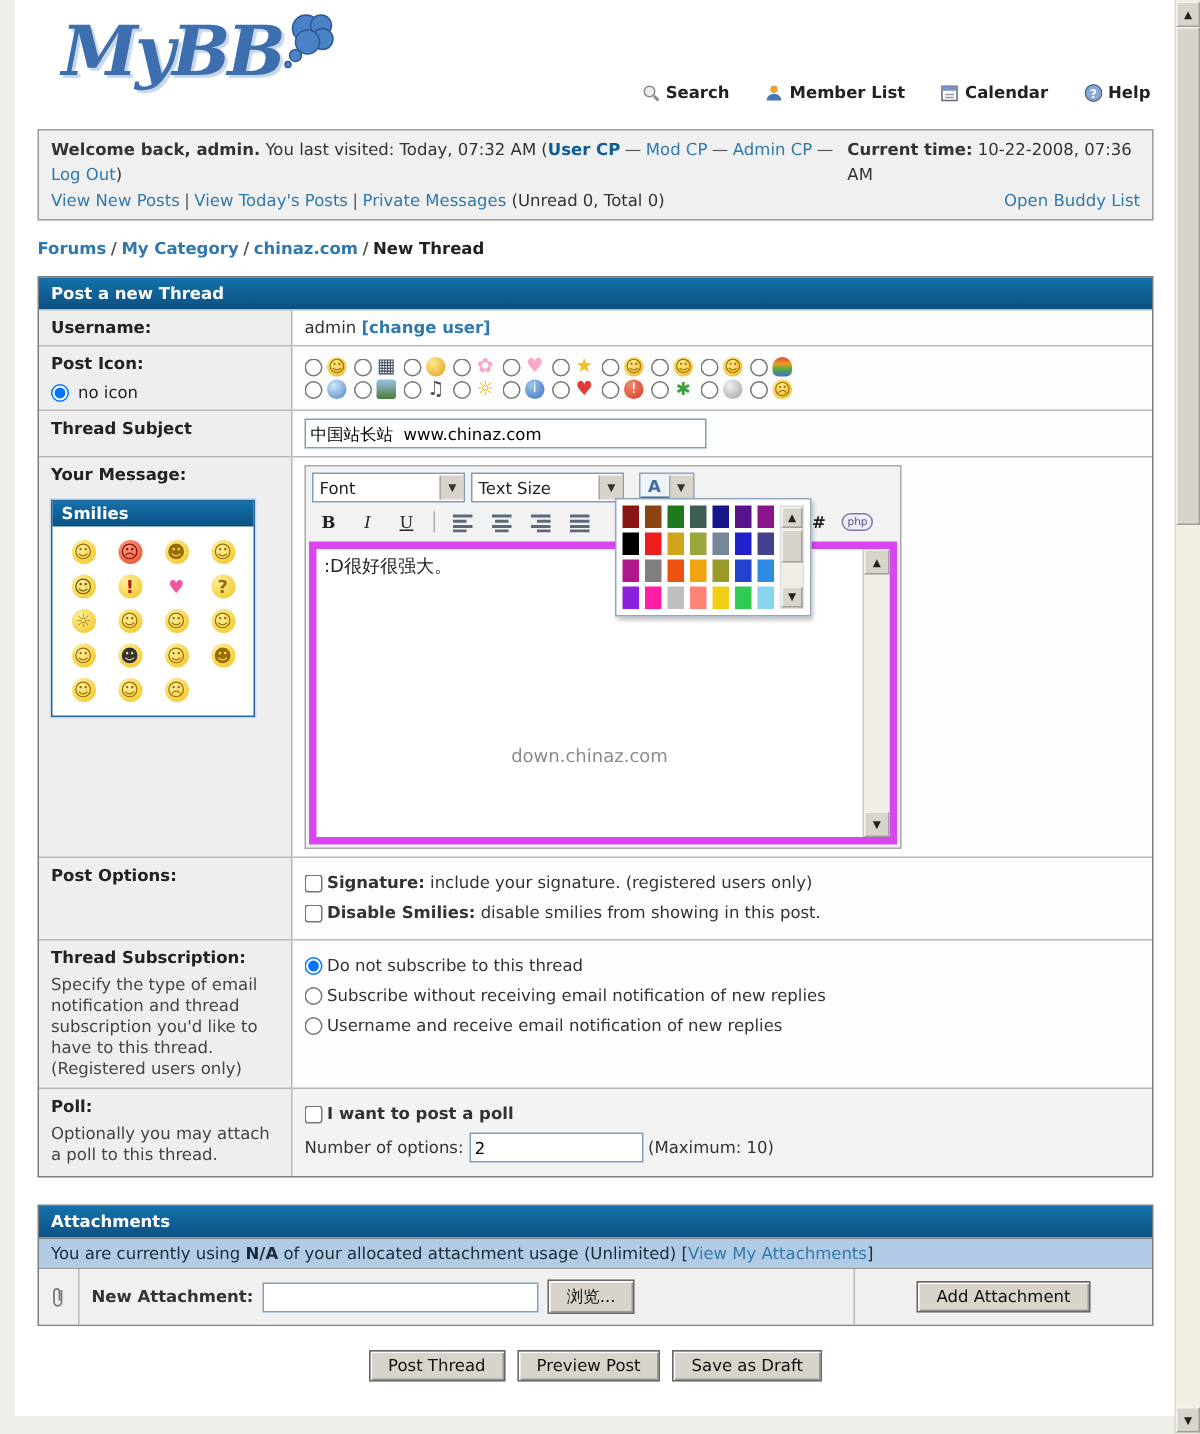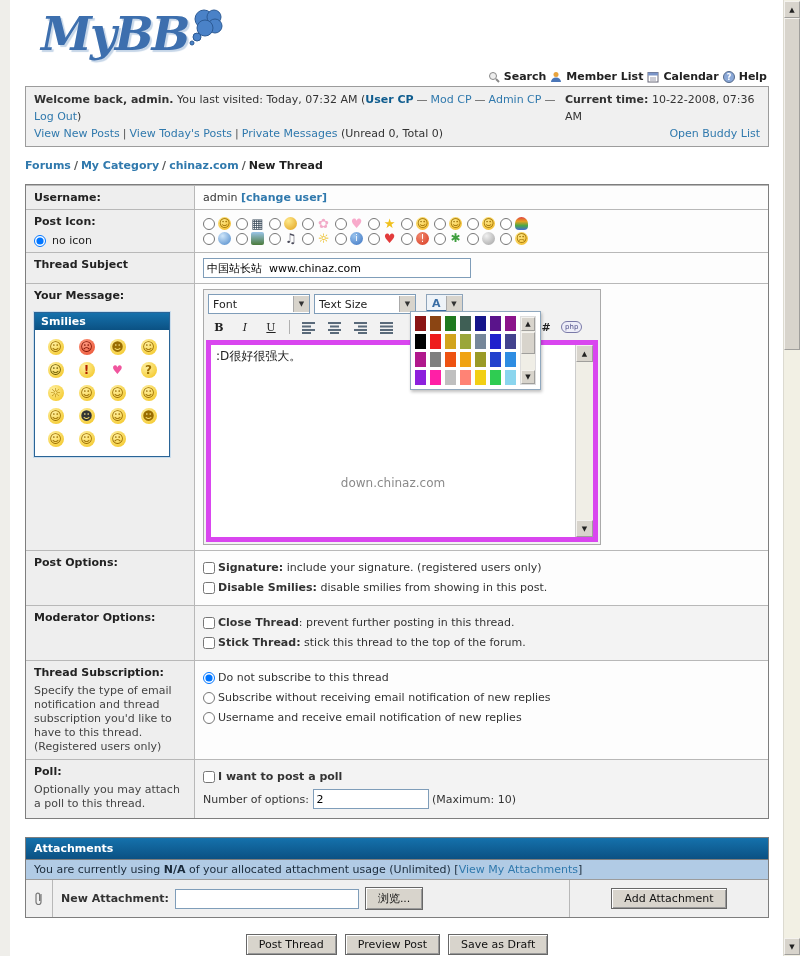--- a/index.html
+++ b/index.html
@@ -6,21 +6,21 @@
   body{width:800px;height:956px;background:#efeeea;font-family:"DejaVu Sans","Liberation Sans",sans-serif;font-size:11px;color:#333;overflow:hidden;position:relative}
   .page{position:absolute;left:10px;top:0;width:774px;min-height:944px;background:#fff}
   .inner{padding:0 15px}
   .lnk{color:#3079ad;cursor:pointer;text-decoration:none}
   b,.bld{font-weight:bold}
   
   .header{position:relative;height:86px}
   .logo{position:absolute;left:16px;top:8px;display:flex;align-items:flex-start}
   .logo-text{font-family:"DejaVu Serif","Liberation Serif",serif;font-style:italic;font-weight:bold;font-size:46px;line-height:52px;color:#3d6fae;text-shadow:2px 2px 1px #c6d6e8;letter-spacing:-2px}
   .logo-cloud{margin:-2px 0 0 -4px}
-  .nav{position:absolute;right:2px;bottom:3px;display:flex;gap:4px;font-weight:bold;color:#222}
+  .nav{position:absolute;right:2px;bottom:18px;display:flex;gap:24px;font-weight:bold;color:#222}
   .nav-item{display:flex;align-items:center;gap:4px;cursor:pointer}
   
   .welcome{border:1px solid #9c9c9c;background:#f0f0f0;padding:4px 8px;line-height:17px}
   .welcome .row{display:flex;justify-content:space-between}
   .cpw[data-bold="1"]{font-weight:bold;color:#0f5c8e}
   .cp-links,.l2-links,.f-links{display:inline}
   .cpl:last-child .sep,.l2i:last-child .sep,.fli:last-child .sep{display:none}
   .sep{color:#555;margin:0 3px}
   
   .crumb{margin:12px 0 12px;font-weight:bold}
@@ -163,20 +163,21 @@
         </span>
         <span class="lnk">Open Buddy List</span>
       </div>
     </div>
 
     <div class="crumb">
       <span><span><span class="lnk">Forums</span><span class="sep">/</span></span><span><span class="lnk">My Category</span><span class="sep">/</span></span><span><span class="lnk">chinaz.com</span><span class="sep">/</span></span></span><span class="cur">New Thread</span>
     </div>
 
     <div class="tbl">
+      <div class="thead">Post a new Thread</div>
       <table class="frm">
         <tbody>
             <tr>
           <td class="lbl">Username:</td>
           <td class="val"><span>admin</span> <b class="lnk">[change user]</b></td>
         </tr>
         <tr>
           <td class="lbl">
             <div>Post Icon:</div>
             <div class="lbl-sub">
@@ -421,28 +422,20 @@
           </td>
         </tr>
         <tr>
           <td class="lbl">Post Options:</td>
           <td class="val">
 
           <div class="opt-line"><input type="checkbox" class="cb" style=""><span class="bld">Signature:</span><span> include your signature. (registered users only)</span></div>
                 <div class="opt-line"><input type="checkbox" class="cb" style=""><span class="bld">Disable Smilies:</span><span> disable smilies from showing in this post.</span></div>
               </td>
         </tr>
-        <tr class="alt">
-          <td class="lbl">Moderator Options:</td>
-          <td class="val">
-
-          <div class="opt-line"><input type="checkbox" class="cb" style=""><span class="bld">Close Thread</span><span>: prevent further posting in this thread.</span></div>
-                <div class="opt-line"><input type="checkbox" class="cb" style=""><span class="bld">Stick Thread:</span><span> stick this thread to the top of the forum.</span></div>
-              </td>
-        </tr>
         <tr>
           <td class="lbl">
             <div>Thread Subscription:</div>
             <div class="desc">Specify the type of email notification and thread subscription you'd like to have to this thread. (Registered users only)</div>
           </td>
           <td class="val">
 
           <div class="opt-line"><input type="radio" name="sub" class="rd" checked="checked" style=""><span>Do not subscribe to this thread</span></div>
                 <div class="opt-line"><input type="radio" name="sub" class="rd" style=""><span>Subscribe without receiving email notification of new replies</span></div>
                 <div class="opt-line"><input type="radio" name="sub" class="rd" style=""><span>Username and receive email notification of new replies</span></div>

